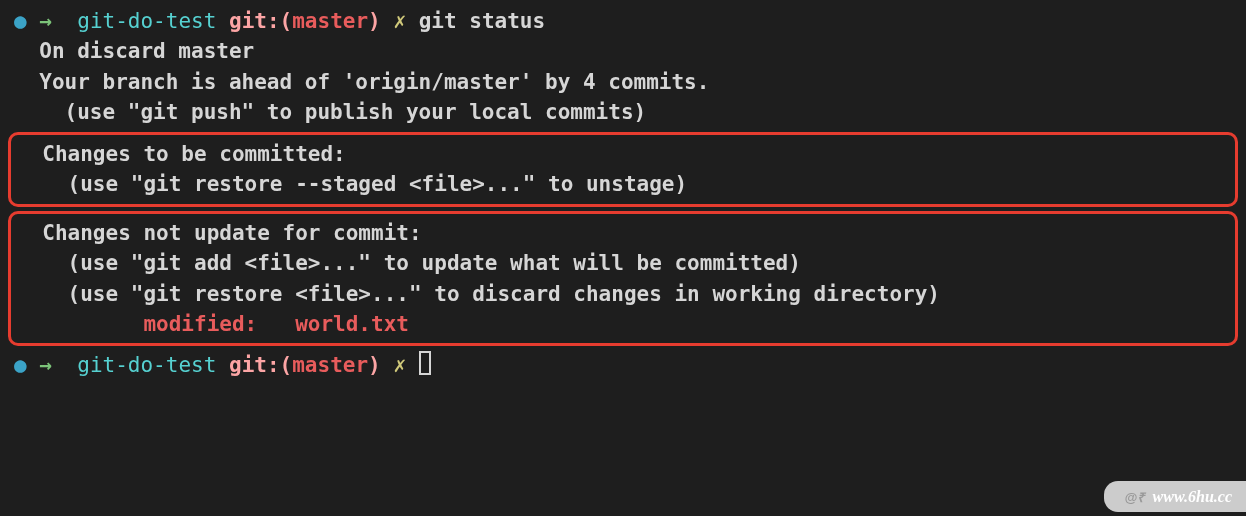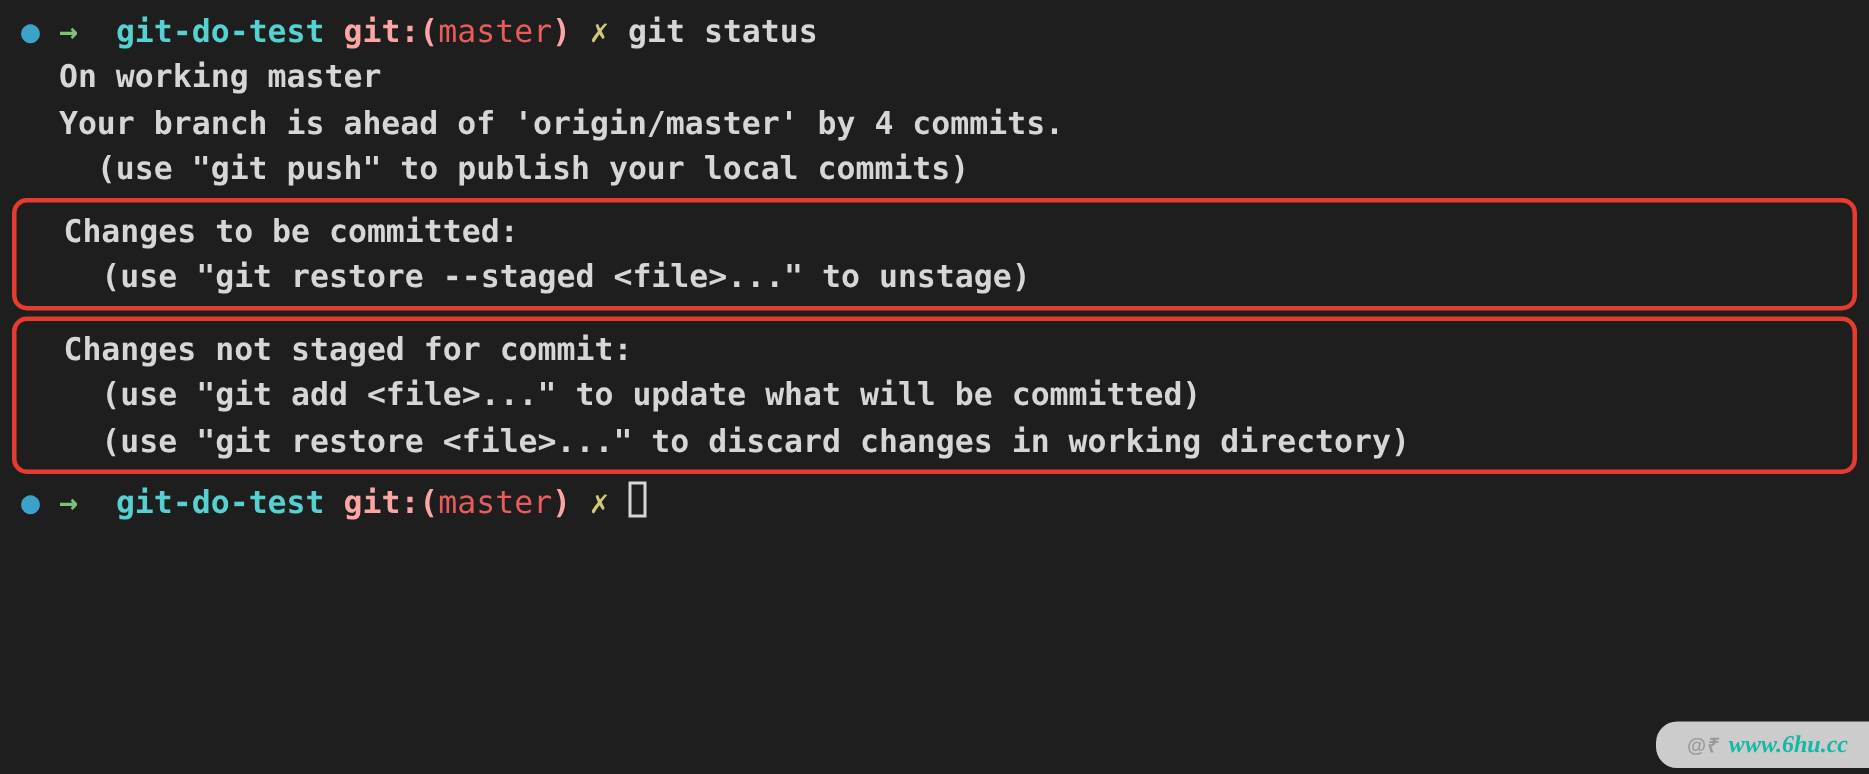--- a/index.html
+++ b/index.html
@@ -12,23 +12,23 @@
     width: 1246px;
     height: 516px;
     padding: 6px 0 0 0;
     overflow: hidden;
     position: relative;
     font-weight: 600;
   }
   .line { white-space: pre; padding-left: 14px; }
   .bullet { color: #3ba3c7; }
   .arrow { color: #7cc379; }
-  .cyan { color: #56d1d1; font-weight: 700; }
+  .cyan { color: #56d1d1; font-weight: 400; }
   .blue { color: #fca5a5; font-weight: 700; }
-  .red { color: #e85c5c; font-weight: 400; }
+  .red { color: #e85c5c; font-weight: 700; }
   .yellow { color: #d0c97a; font-weight: 700; }
   .green { color: #5bbf7a; }
   .redtxt { color: #e85c5c; }
   .plain { color: #d6d6d6; }
   .box {
     border: 3px solid #e63c2f;
     border-radius: 10px;
     margin: 4px 8px 4px 8px;
     padding: 4px 0 4px 0;
   }
@@ -49,40 +49,41 @@
     border-top-left-radius: 14px;
     border-bottom-left-radius: 14px;
     padding: 4px 14px 4px 20px;
     font-family: sans-serif;
     font-size: 16px;
     display: flex;
     align-items: baseline;
     gap: 8px;
   }
   .watermark-at { color: #999; font-style: italic; font-size: 13px;}
-  .watermark-txt { color: #14b8a6; font-weight: 700; font-style: italic; font-family: Georgia, serif;}
+  .watermark-txt { color: #ffffff; font-weight: 700; font-style: italic; font-family: Georgia, serif;}
 </style>
 </head>
 <body>
 
 <div class="line"><span class="bullet">●</span> <span class="arrow">→</span>  <span class="cyan">git-do-test</span> <span class="blue">git:(</span><span class="red">master</span><span class="blue">)</span> <span class="yellow">✗</span> <span class="plain">git status</span></div>
 
-<div class="line plain">  <span>On working master</span></div>
+<div class="line plain">  <span>On discard master</span></div>
 <div class="line plain">  <span>Your branch is ahead of 'origin/master' by 4 commits.</span></div>
 <div class="line plain">  <span>  (use "git push" to publish your local commits)</span></div>
 
 <div class="box">
   <div class="line plain">  <span>Changes to be committed:</span></div>
   <div class="line plain">  <span>  (use "git restore --staged &lt;file&gt;..." to unstage)</span></div>
 </div>
 
 <div class="box">
-  <div class="line plain">  <span>Changes not staged for commit:</span></div>
+  <div class="line plain">  <span>Changes not update for commit:</span></div>
   <div class="line plain">  <span>  (use "git add &lt;file&gt;..." to update what will be committed)</span></div>
   <div class="line plain">  <span>  (use "git restore &lt;file&gt;..." to discard changes in working directory)</span></div>
+  <div class="line redtxt">  <span>        modified:   world.txt</span></div>
 </div>
 
 <div class="line"><span class="bullet">●</span> <span class="arrow">→</span>  <span class="cyan">git-do-test</span> <span class="blue">git:(</span><span class="red">master</span><span class="blue">)</span> <span class="yellow">✗</span> <span class="cursor"></span></div>
 
 <div class="watermark-bar">
   <span class="watermark-at">@₹</span>
   <span class="watermark-txt">www.6hu.cc</span>
 </div>
 
 </body></html>

